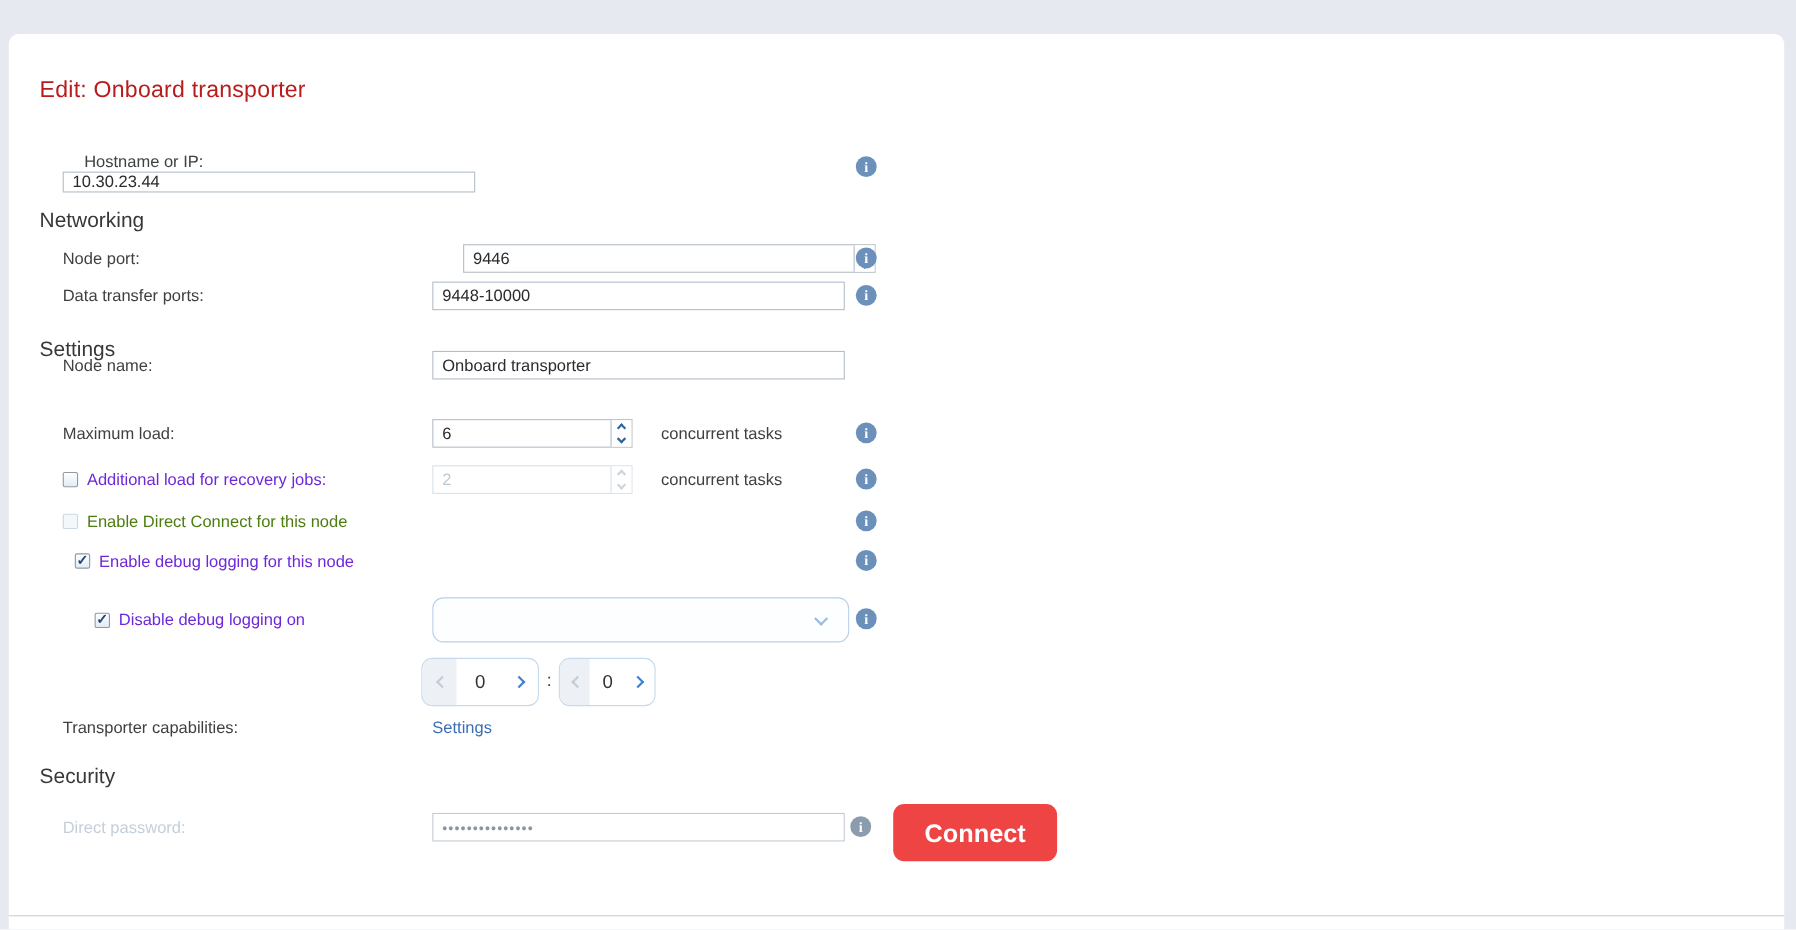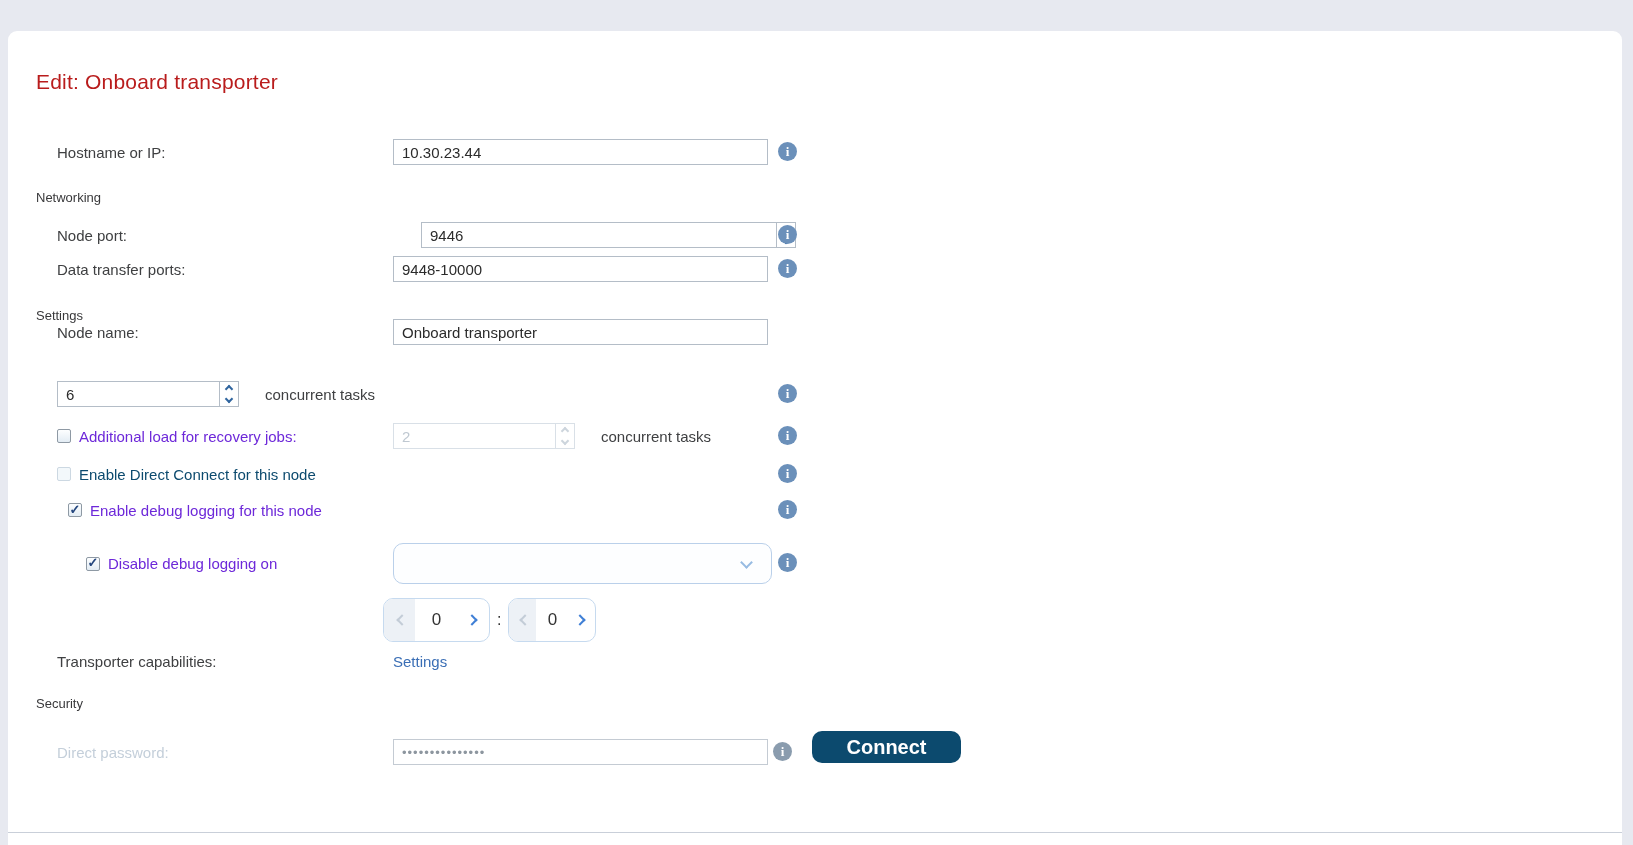--- a/index.html
+++ b/index.html
@@ -11,21 +11,21 @@
     background:#ffffff; border-radius:9px 9px 0 0;
   }
 
   .dialog-title {
     position:absolute; left:28px; top:39px;
     font-size:21px; font-weight:normal; color:#b91c1c; letter-spacing:.2px;text-align:right;
   }
 
   .sect {
     position:absolute; left:28px;
-    font-size:13px; font-weight:normal; color:#38383a;
+    font-size:19px; font-weight:normal; color:#38383a;
   }
 
   .row { position:absolute; left:49px; height:26px; display:flex; align-items:center; }
 
   .flabel { width:336px; flex:none; font-size:15px; color:#3f4042; }
   .flabel.disabled { color:#c4cfda; }
 
   .ti {
     height:26px; border:1px solid #b4bdc7; background:#fff;
     padding:0 8px; font-family:"Liberation Sans", sans-serif;
@@ -58,21 +58,21 @@
     background:linear-gradient(#fdfeff,#e3ecf4);
     display:inline-flex; align-items:center; justify-content:center;
     margin-right:8px; cursor:pointer; position:relative;
   }
   .cb.checked::after {
     content:"\2713"; color:#24467e; font-size:13px; font-weight:bold; line-height:1;
     position:relative; top:-1px;
   }
   .cb.disabled { border-color:#ccd8e2; background:#f3f8fb; cursor:default; }
   .cblabel { font-size:15px; color:#6d28d9; }
-  .cblabel.disabled { color:#0c4a6e; }
+  .cblabel.disabled { color:#4d7c0f; }
 
   
   .info {
     position:absolute; left:770px; width:19px; height:19px; border-radius:50%;
     background:#6b90ba; color:#fff; display:flex; align-items:center; justify-content:center;
     font-family:"Liberation Serif", serif; font-weight:bold; font-size:13px; cursor:default;
   }
   .info.muted { background:#8a9cae; }
 
   
@@ -96,35 +96,35 @@
   .tchev { width:8px; height:8px; border-right:2px solid; border-bottom:2px solid; }
   .tchev.left  { border-color:#c3ccd7; transform:rotate(135deg); margin-left:4px; }
   .tchev.right { border-color:#3f7fd6; transform:rotate(-45deg); margin-right:4px; }
   .tcolon { font-size:16px; color:#333; margin:0 7px; align-self:center; }
 
   .link { font-size:15px; color:#3a6eb5; text-decoration:none; cursor:pointer; }
 
   .pw-input { color:#8d969f; font-size:13px; letter-spacing:1px; border-color:#c4cbd3; }
 
   .btn-primary {
-    position:absolute; left:804px; top:700px; width:149px; height:32px;
-    background:#0c4a6e; color:#fff; border:none; border-radius:10px;
-    font-family:"Liberation Sans", sans-serif; font-size:20px; font-weight:bold; cursor:pointer;
+    position:absolute; left:804px; top:700px; width:149px; height:52px;
+    background:#ef4444; color:#fff; border:none; border-radius:10px;
+    font-family:"Liberation Sans", sans-serif; font-size:23px; font-weight:bold; cursor:pointer;
   }
 
   .footer-divider { position:absolute; left:0; right:0; top:801px; height:1px; background:#c9cfd9; }
 </style>
 </head>
 <body>
 
 <div class="card">
 
   <h1 class="dialog-title">Edit: Onboard transporter</h1>
 
-  <div class="row" style="top:108px;">
+  <div class="row" style="top:108px;flex-direction:column;">
     <span class="flabel">Hostname or IP:</span>
     <input type="text" class="ti w-full" value="10.30.23.44" style="">
   </div>
   <span class="info" style="top:111px;">i</span>
 
   <h2 class="sect" style="top:159px;">Networking</h2>
 
   <div class="row" style="top:191px;gap:28px;">
     <span class="flabel">Node port:</span>
     <div class="spinwrap w-full">
@@ -144,20 +144,21 @@
   <span class="info" style="top:228px;">i</span>
 
   <h2 class="sect" style="top:277px;">Settings</h2>
 
   <div class="row" style="top:288px;">
     <span class="flabel">Node name:</span>
     <input type="text" class="ti w-full" value="Onboard transporter" style="">
   </div>
 
   <div class="row" style="top:350px;">
+    <span class="flabel">Maximum load:</span>
     <div class="spinwrap" style="width:182px;">
       <input type="text" class="ti" value="6" style="">
       <div class="spincol">
         <span class="chev up"></span>
         <span class="chev down"></span>
       </div>
     </div>
     <span class="suffix">concurrent tasks</span>
   </div>
   <span class="info" style="top:353px;">i</span>

